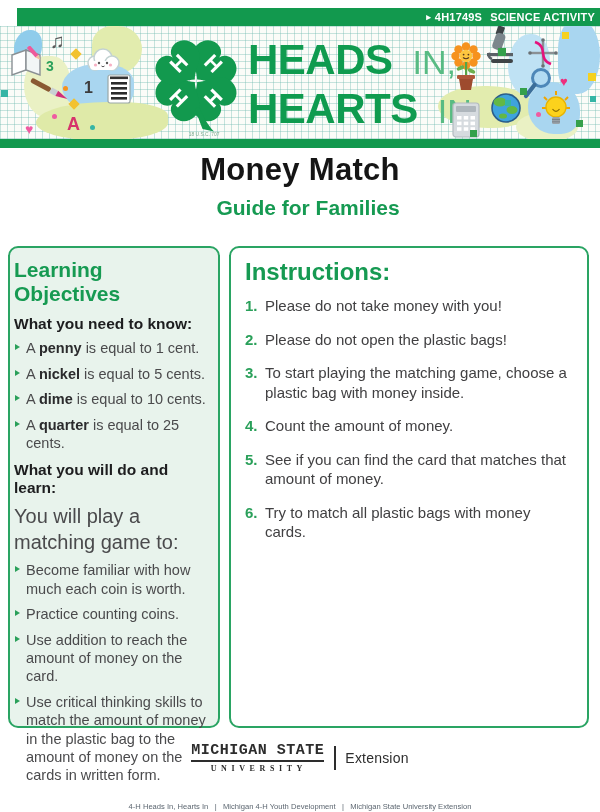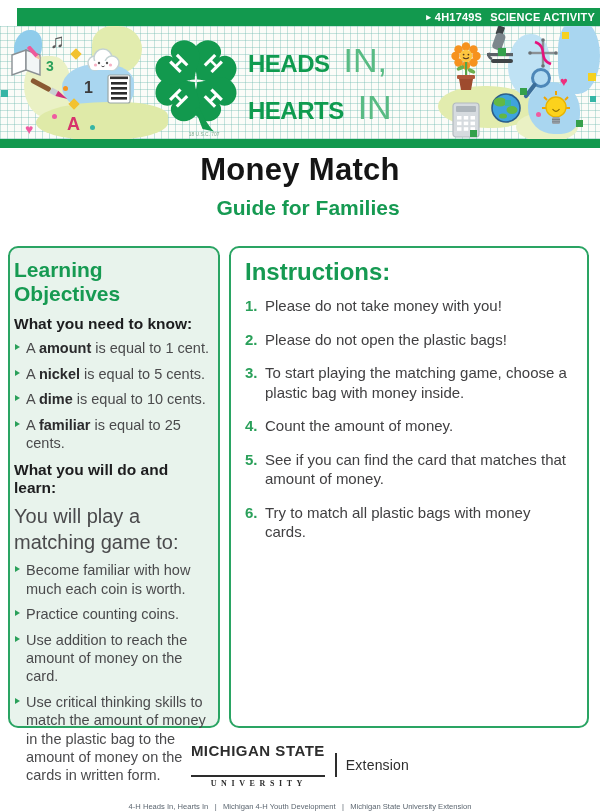--- a/index.html
+++ b/index.html
@@ -29,22 +29,22 @@
   .b-charR1{left:438px;top:60px;width:95px;height:42px;background:#e2ecae;border-radius:50% 50% 45% 55%;}
   .b-charR2{left:516px;top:86px;width:62px;height:30px;background:#eaf1c4;}
   .b-blueR1{left:558px;top:-6px;width:42px;height:74px;background:#a9d6f0;border-radius:45% 55% 60% 40%;}
   .b-blueR2{left:508px;top:8px;width:42px;height:62px;background:#bfe2f4;border-radius:55% 45% 50% 50%;}
   .b-blueR3{left:528px;top:56px;width:52px;height:52px;background:#a9d6f0;border-radius:50% 60% 40% 55%;}
   .sq{width:7px;height:7px;}
   .dot{border-radius:50%;}
   .glyph{font-weight:700;}
   .diamond{width:8px;height:8px;transform:rotate(45deg);}
   .banner-title{left:248px;top:14px;line-height:40px;white-space:nowrap;}
-  .bt-bold{font-weight:800;font-size:24px;color:#0f9b4f;letter-spacing:-.5px;position:static;}
-  .bt-light{font-weight:400;font-size:34px;color:#58bb83;margin-left:14px;position:static;}
+  .bt-bold{font-weight:800;font-size:42px;color:#0f9b4f;letter-spacing:-.5px;position:static;}
+  .bt-light{font-weight:400;font-size:34px;color:#58bb83;margin-left:20px;position:static;}
   .bt-line{position:static;}
 
   .green-rule{position:absolute;top:139px;left:0;width:600px;height:9px;background:#12994e;}
 
   
   .doc-title{position:absolute;top:152px;left:0;width:600px;margin:0;text-align:center;
              font-size:31px;font-weight:800;color:#151515;letter-spacing:.3px;}
   .doc-subtitle{position:absolute;top:196px;left:8px;width:600px;margin:0;text-align:center;
              font-size:21px;font-weight:800;color:#169a52;}
 
@@ -62,22 +62,22 @@
 
   .instructions-box{position:absolute;left:229px;top:246px;width:360px;height:482px;box-sizing:border-box;
                 background:#fff;border:2px solid #2aa463;border-radius:10px;padding:8px 14px;}
   .ins-heading{font-size:24px;font-weight:800;color:#169a52;margin:2px 0 10px 0;}
   .ins-row{display:flex;font-size:15px;color:#414042;line-height:1.3;margin:0 0 14px 0;}
   .ins-num{flex:none;width:20px;color:#2aa05a;font-weight:700;}
 
   
   .msu{position:absolute;top:742px;left:0;width:600px;display:flex;align-items:center;justify-content:center;}
   .msu-left{text-align:center;}
-  .msu-line1{font-family:Liberation Sans, sans-serif;font-weight:700;font-size:15px;letter-spacing:.5px;
-             color:#2d2d2d;border-bottom:2px solid #2d2d2d;padding-bottom:16px;}
+  .msu-line1{font-family:Liberation Mono, monospace;font-weight:700;font-size:15px;letter-spacing:.5px;
+             color:#2d2d2d;border-bottom:2px solid #2d2d2d;padding-bottom:1px;}
   .msu-line2{font-family:"Liberation Serif",serif;font-weight:700;font-size:8px;letter-spacing:4.6px;
              color:#2d2d2d;margin-top:2px;text-indent:2px;}
   .msu-divider{width:2px;height:24px;background:#2d2d2d;margin:0 9px 0 10px;}
   .msu-right{font-size:14px;color:#2d2d2d;font-weight:400;letter-spacing:.2px;}
   .credits{position:absolute;top:779px;left:0;width:600px;text-align:center;color:#5c6670;
            font-size:7.6px;line-height:1.45;white-space:pre;}
 </style>
 </head>
 <body>
 
@@ -270,33 +270,33 @@
   <h1 class="doc-title">Money Match</h1>
   <h2 class="doc-subtitle">Guide for Families</h2>
 
   <div class="learning-box">
     <div class="lo-heading">Learning Objectives</div>
 
     <div class="sec-heading">What you need to know:</div>
 
     <div class="bullet">
         <span class="arrow"></span>
-        <span class="btxt"><span>A </span><b>amount</b><span> is equal to 1 cent.</span></span>
+        <span class="btxt"><span>A </span><b>penny</b><span> is equal to 1 cent.</span></span>
       </div>
     <div class="bullet">
         <span class="arrow"></span>
         <span class="btxt"><span>A </span><b>nickel</b><span> is equal to 5 cents.</span></span>
       </div>
     <div class="bullet">
         <span class="arrow"></span>
         <span class="btxt"><span>A </span><b>dime</b><span> is equal to 10 cents.</span></span>
       </div>
     <div class="bullet">
         <span class="arrow"></span>
-        <span class="btxt"><span>A </span><b>familiar</b><span> is equal to 25 cents.</span></span>
+        <span class="btxt"><span>A </span><b>quarter</b><span> is equal to 25 cents.</span></span>
       </div>
 
     <div class="sec-heading">What you will do and learn:</div>
     <div class="intro">You will play a matching game to:</div>
 
     <div class="bullet">
         <span class="arrow"></span>
         <span class="btxt">Become familiar with how much each coin is worth.</span>
       </div>
     <div class="bullet">

